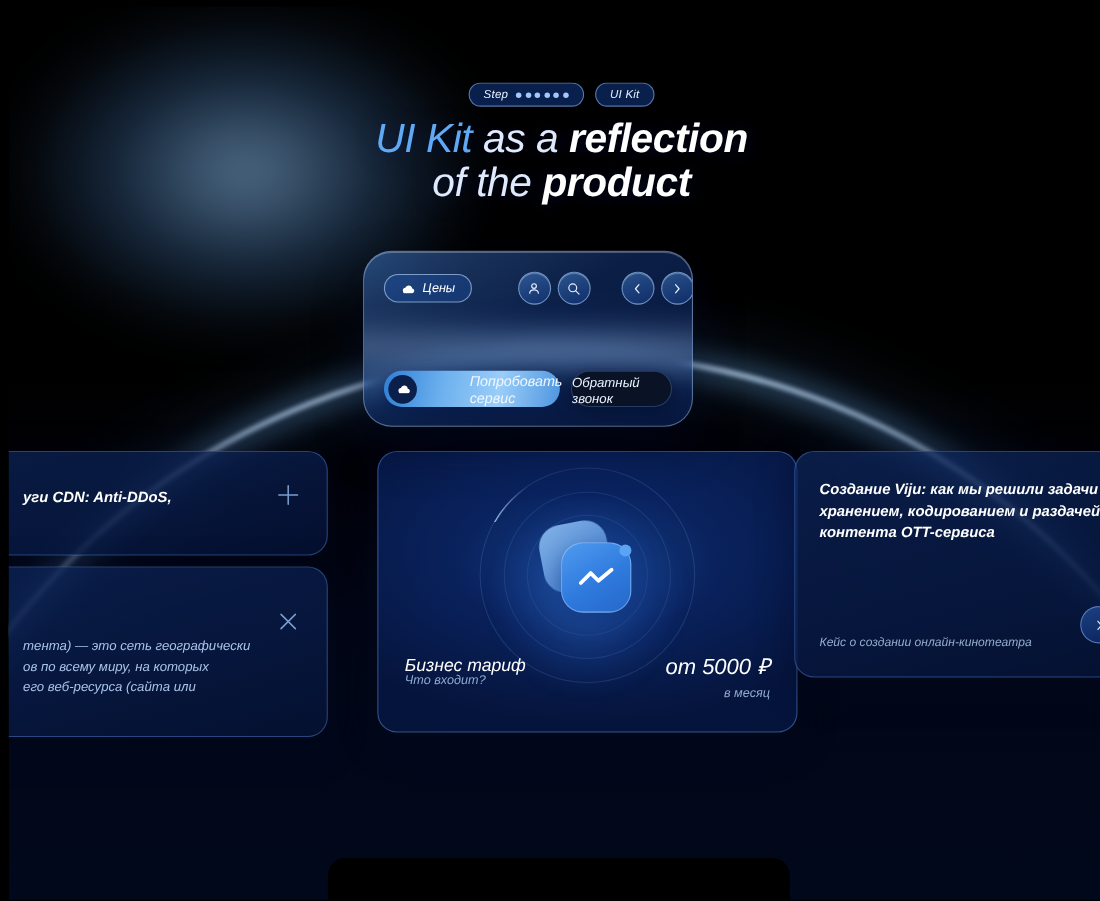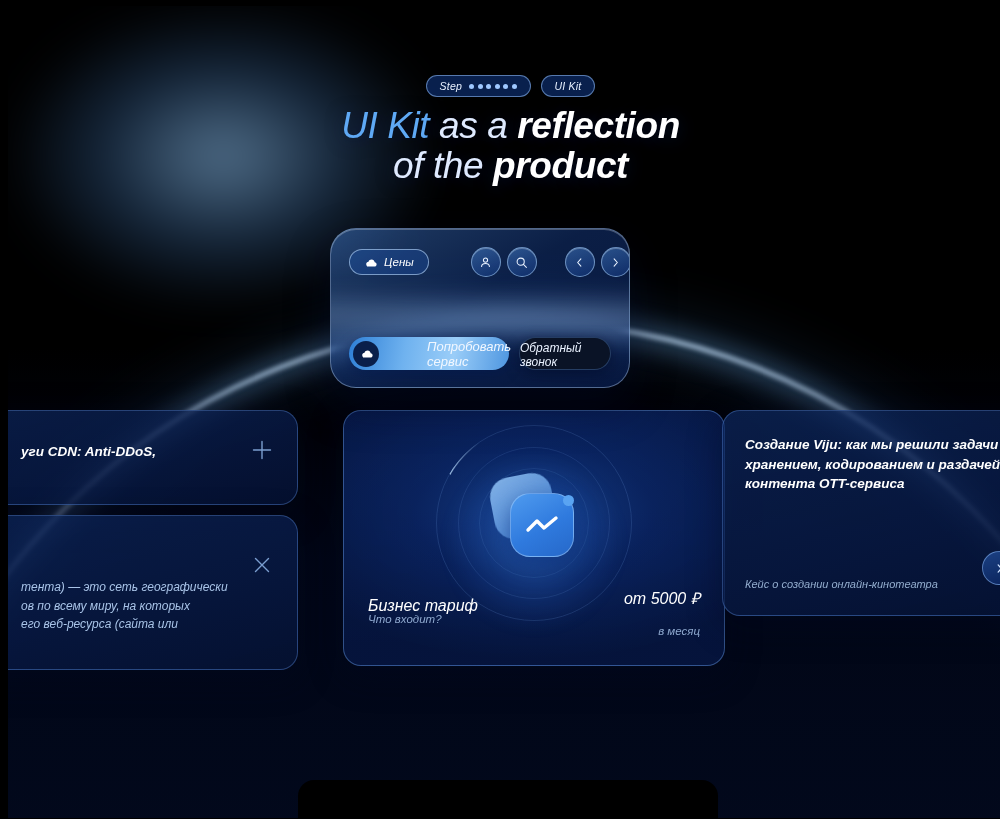--- a/index.html
+++ b/index.html
@@ -259,22 +259,22 @@
   }
   .price-title{
     position:absolute; left:24px; bottom:50px;
     color:#fff; font-size:16px; font-weight:400;
   }
   .price-sub{
     position:absolute; left:24px; bottom:40px;
     color:#8fa9cf; font-size:11.5px;
   }
   .price-amount{
-    position:absolute; right:24px; bottom:56px;
-    color:#fff; font-size:16px;
+    position:absolute; right:24px; bottom:46px;
+    color:#fff; font-size:20px;
   }
   .price-period{
     position:absolute; right:24px; bottom:28px;
     color:#8fa9cf; font-size:11.5px;
   }
 
   
   #card-case{
     left:714px; top:0; width:340px; height:206px;
   }

